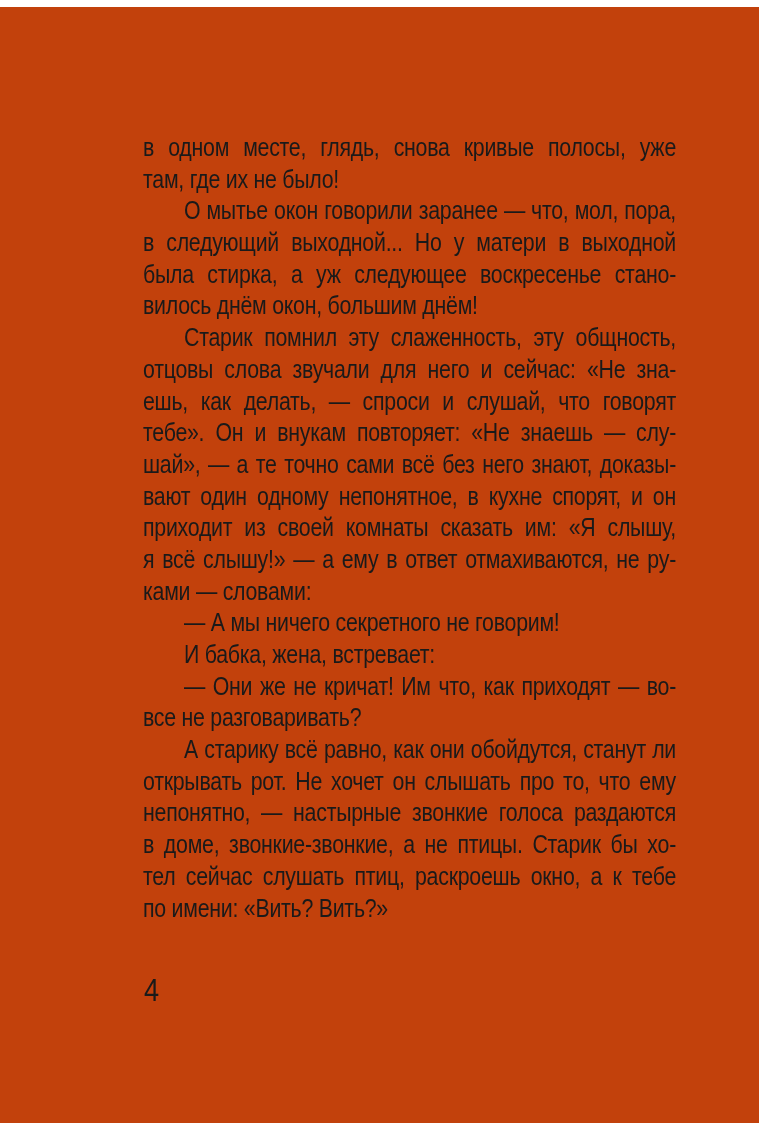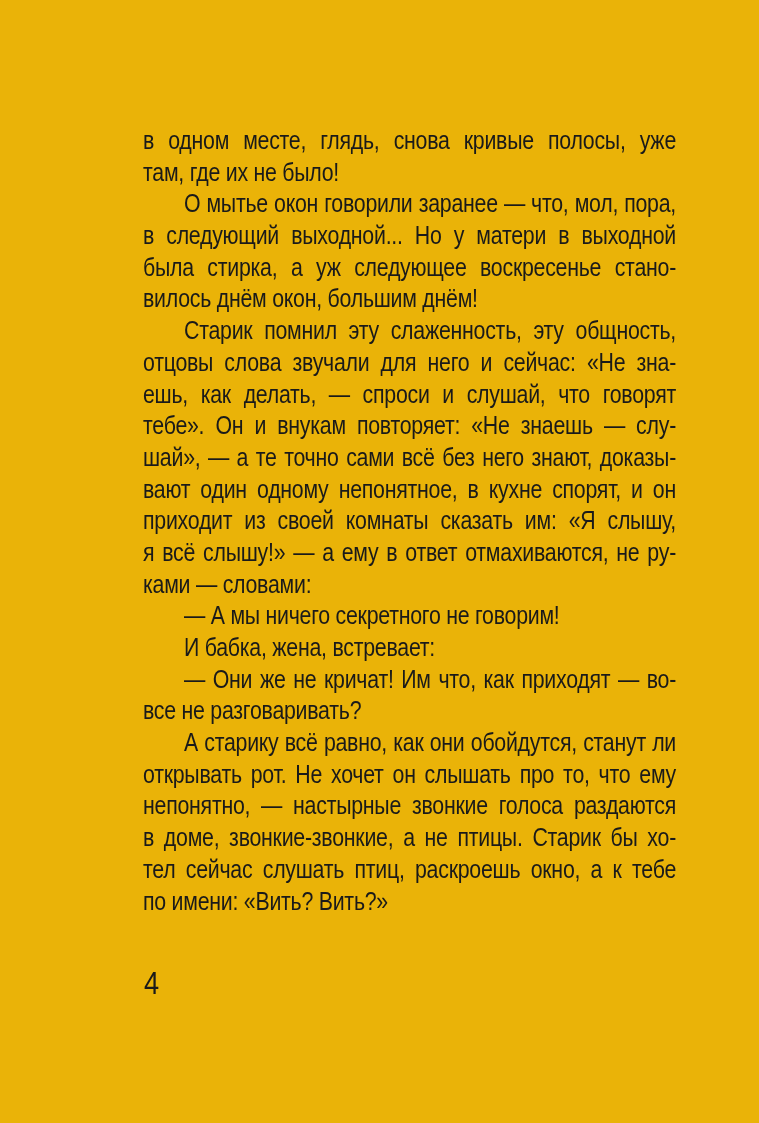--- a/index.html
+++ b/index.html
@@ -10,21 +10,22 @@
     width: 759px;
     height: 1123px;
     position: relative;
     background: #ffffff;
     font-family: "Liberation Sans", sans-serif;
     overflow: hidden;
   }
   .book-page {
     position: absolute;
     inset: 0;
-    background: #eab308;
+    background: #c2410c;
+    margin-top: 7px;
   }
   .text-block {
     position: absolute;
     left: 143px;
     top: 125px;
     width: 650px;
     transform: scaleX(0.82);
     transform-origin: 0 0;
     font-size: 26px;
     font-weight: 300;

